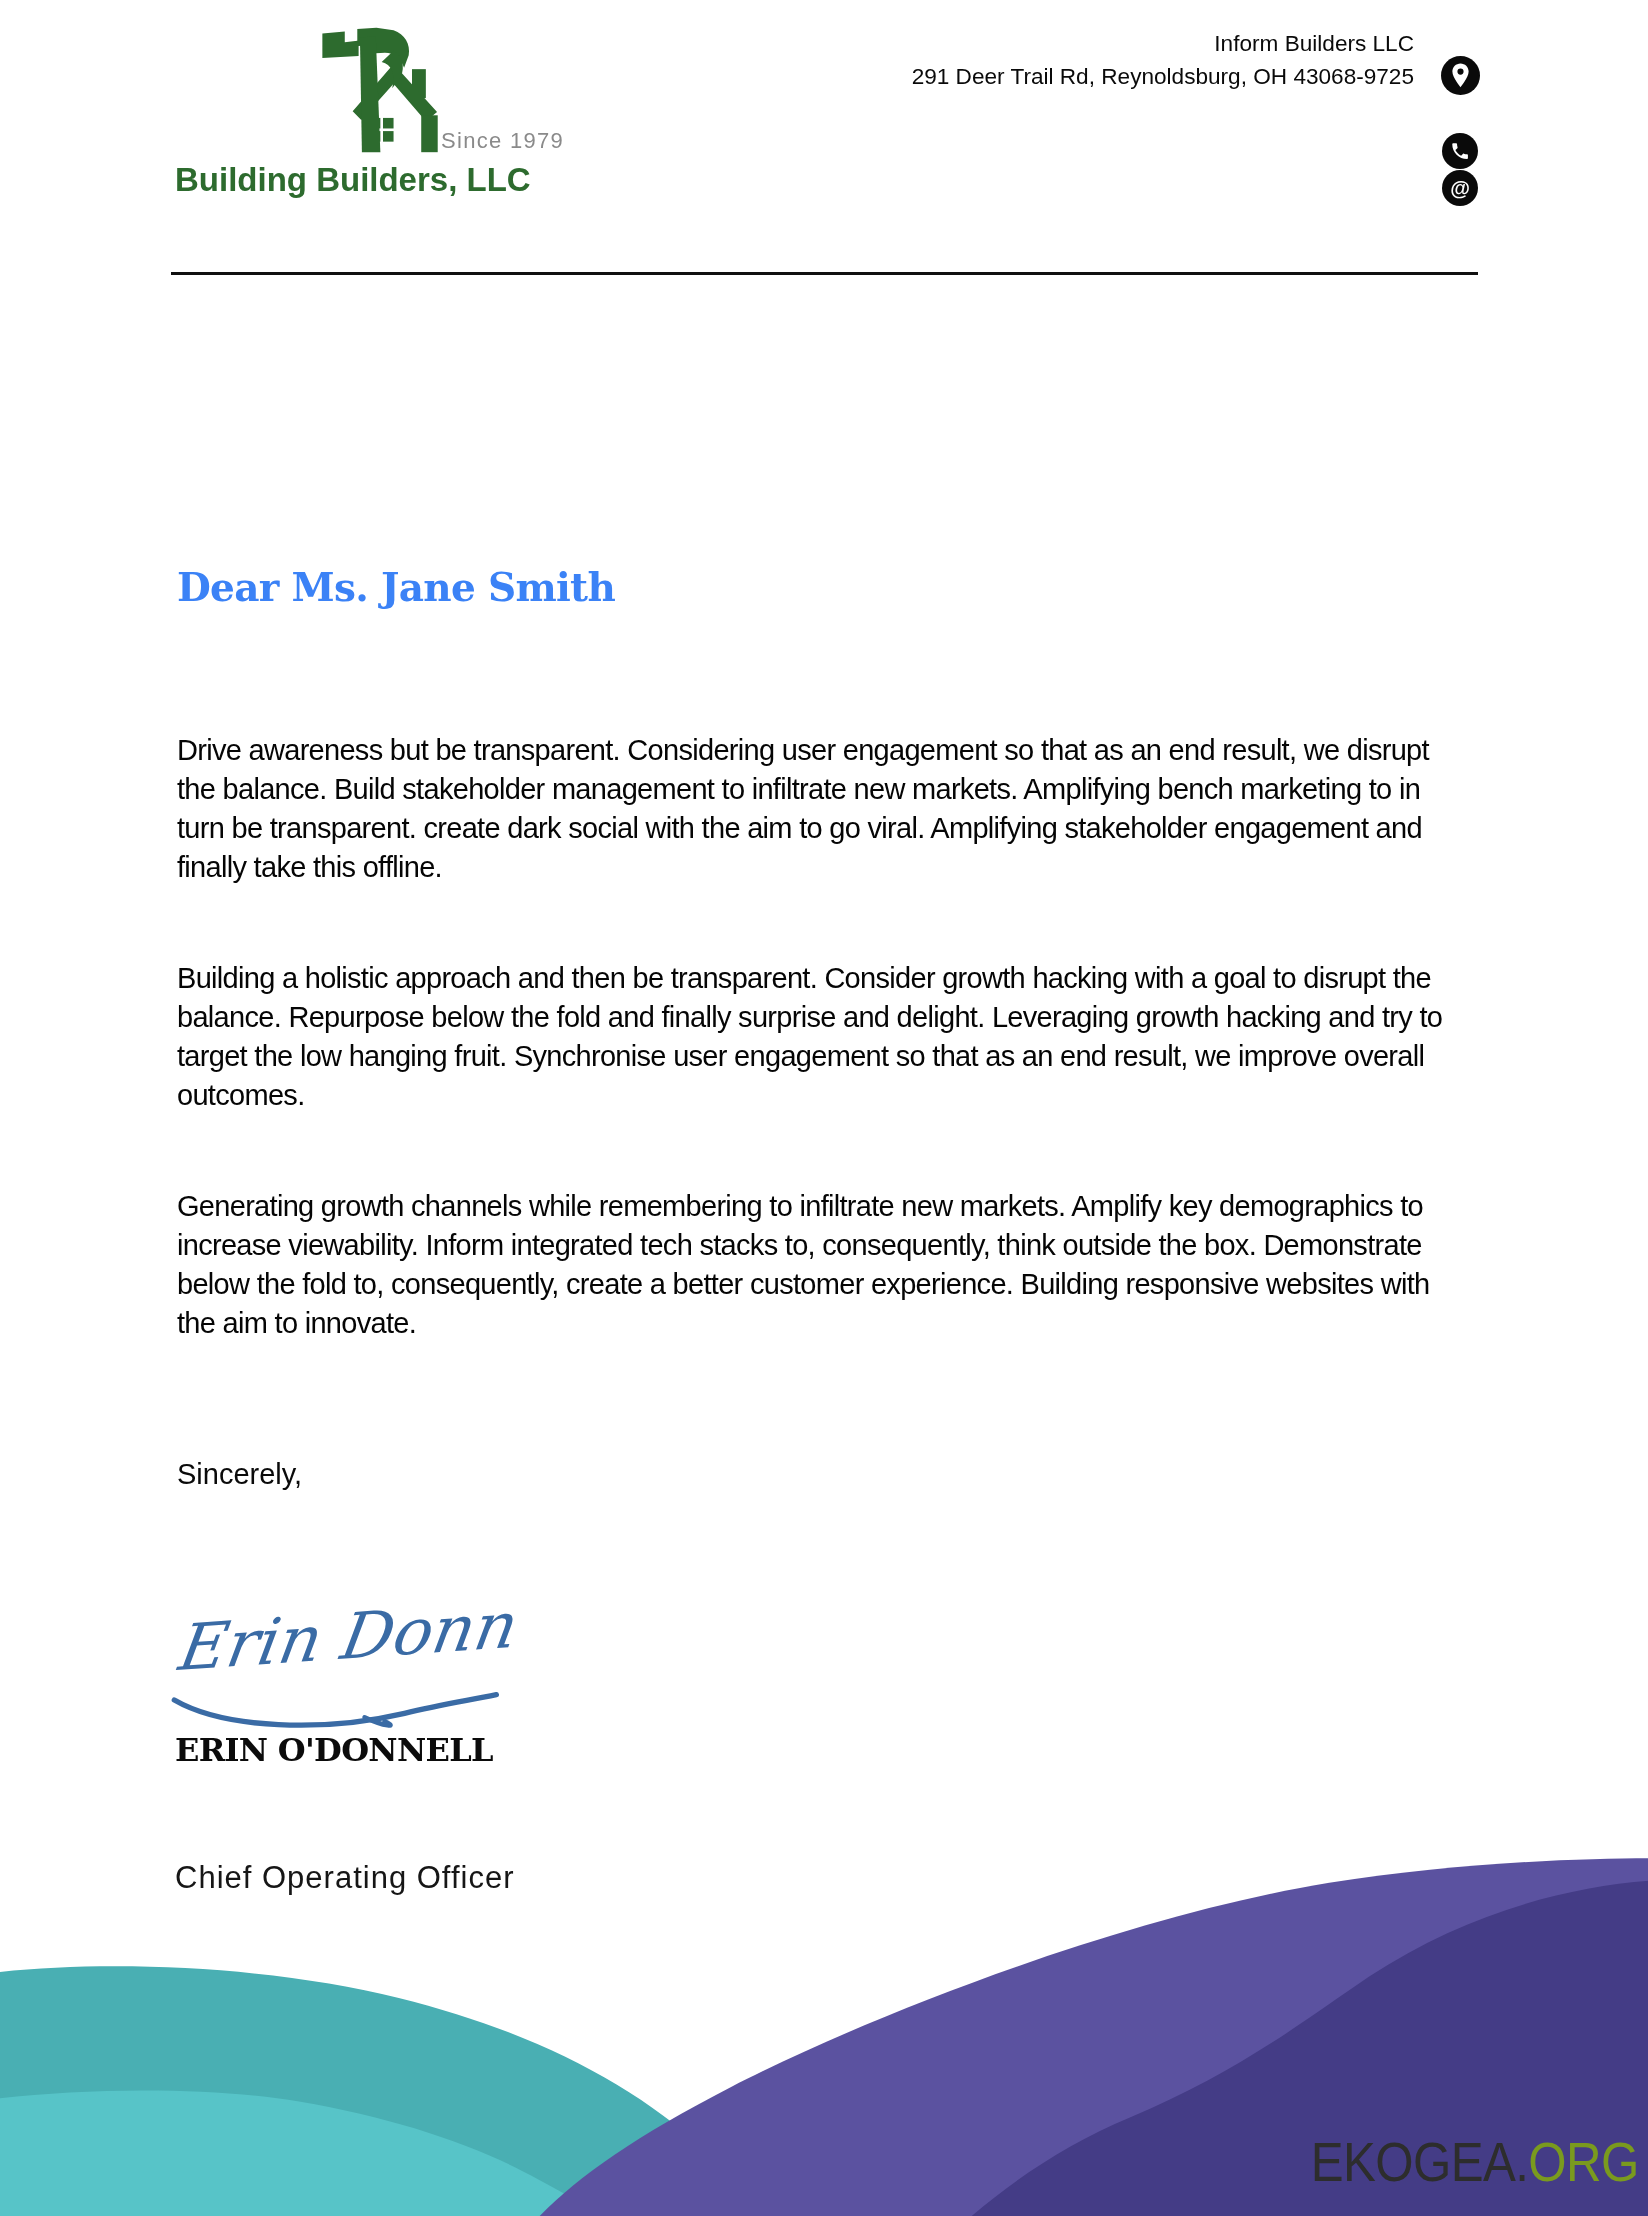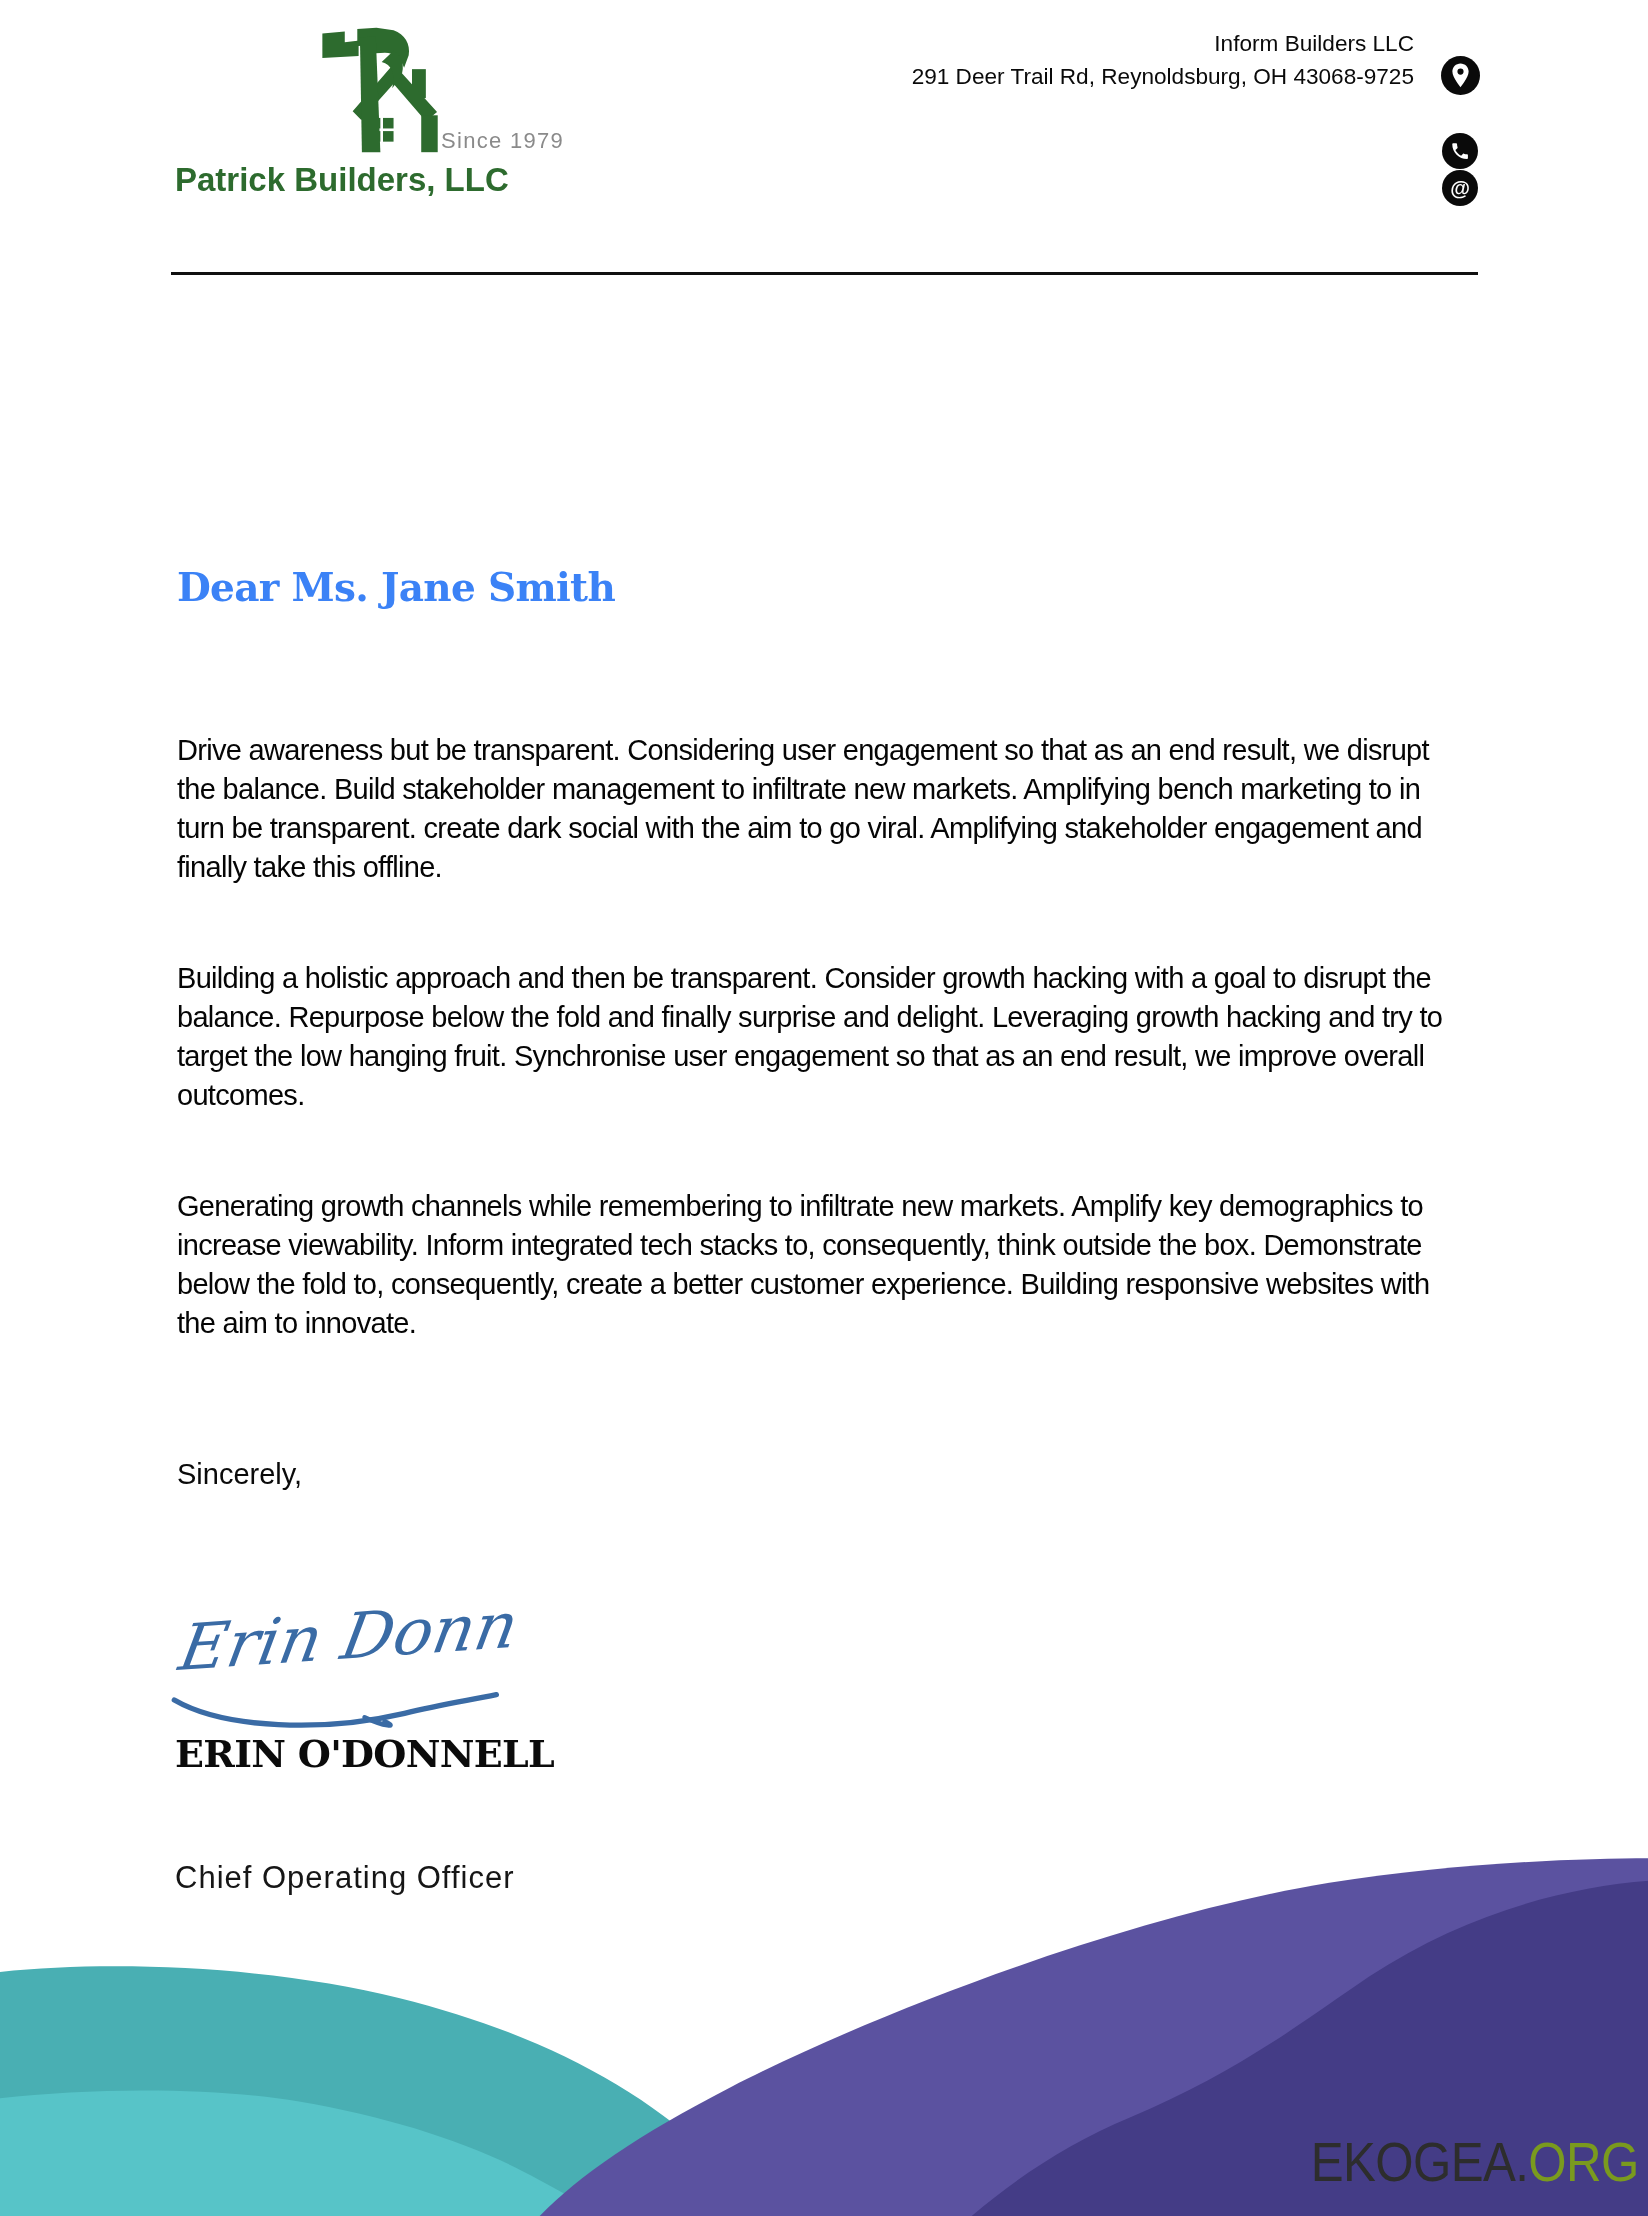--- a/index.html
+++ b/index.html
@@ -27,21 +27,21 @@
               font-size:39px;color:#3b82f6;letter-spacing:-0.7px;}
   .paragraphs{left:177px;top:731px;width:1269px;font-size:29px;line-height:39px;
               letter-spacing:-0.7px;color:#050505;}
   .paragraphs p{margin:0 0 72px 0;}
   .closing{left:177px;top:1458px;font-size:29px;color:#0a0a0a;}
   .signature{left:174px;top:1611px;font-family:"DejaVu Serif", serif;font-style:italic;
              font-size:64px;color:#3a6ba5;transform:skewX(-14deg) rotate(-4deg);
              transform-origin:left bottom;white-space:nowrap;}
   .flourish{left:165px;top:1688px;width:346px;height:48px;}
   .signer-name{left:175px;top:1731px;font-family:"DejaVu Serif", serif;font-weight:bold;
-               font-size:38px;color:#0b0b0b;letter-spacing:-0.7px;}
+               font-size:32px;color:#0b0b0b;letter-spacing:-0.7px;}
   .signer-title{left:175px;top:1817px;font-size:31px;letter-spacing:1px;color:#161616;margin-top:43px;}
 
   
   .waves{left:0;bottom:0;width:1649px;height:399px;}
   .watermark{right:10.6px;top:2129px;font-size:56px;letter-spacing:-0.7px;white-space:nowrap;
              transform:scaleX(0.88);transform-origin:right center;}
   .wm-dark{color:#2d2d2d;}
   .wm-green{color:#7a9a1e;}
 </style>
 </head>
@@ -66,21 +66,21 @@
 
         <path d="M40 34 L74 31 L74 47 L93 45 L93 27 L122 25 L148 29 C165 35 174 50 171 67 L164 86 C159 71 149 63 135 63 L121 64 L121 51 L95 53 L95 68 L40 71 Z"></path>
         <path d="M148 60 C161 67 166 83 159 100 L146 117 C151 94 145 81 130 77 Z"></path>
 
         <polygon points="97,40 121,38 128,214 100,214"></polygon>
       </g>
     </svg>
   </div>
 
   <div class="abs since">Since 1979</div>
-  <div class="abs company-name">Patrick Builders, LLC</div>
+  <div class="abs company-name">Building Builders, LLC</div>
 
   <div class="abs contact-top">
     <div>Inform Builders LLC</div>
     <div>291 Deer Trail Rd, Reynoldsburg, OH 43068-9725</div>
   </div>
 
   <div class="abs contact-bottom">
   </div>
 
   <div class="abs icon icon-location">

